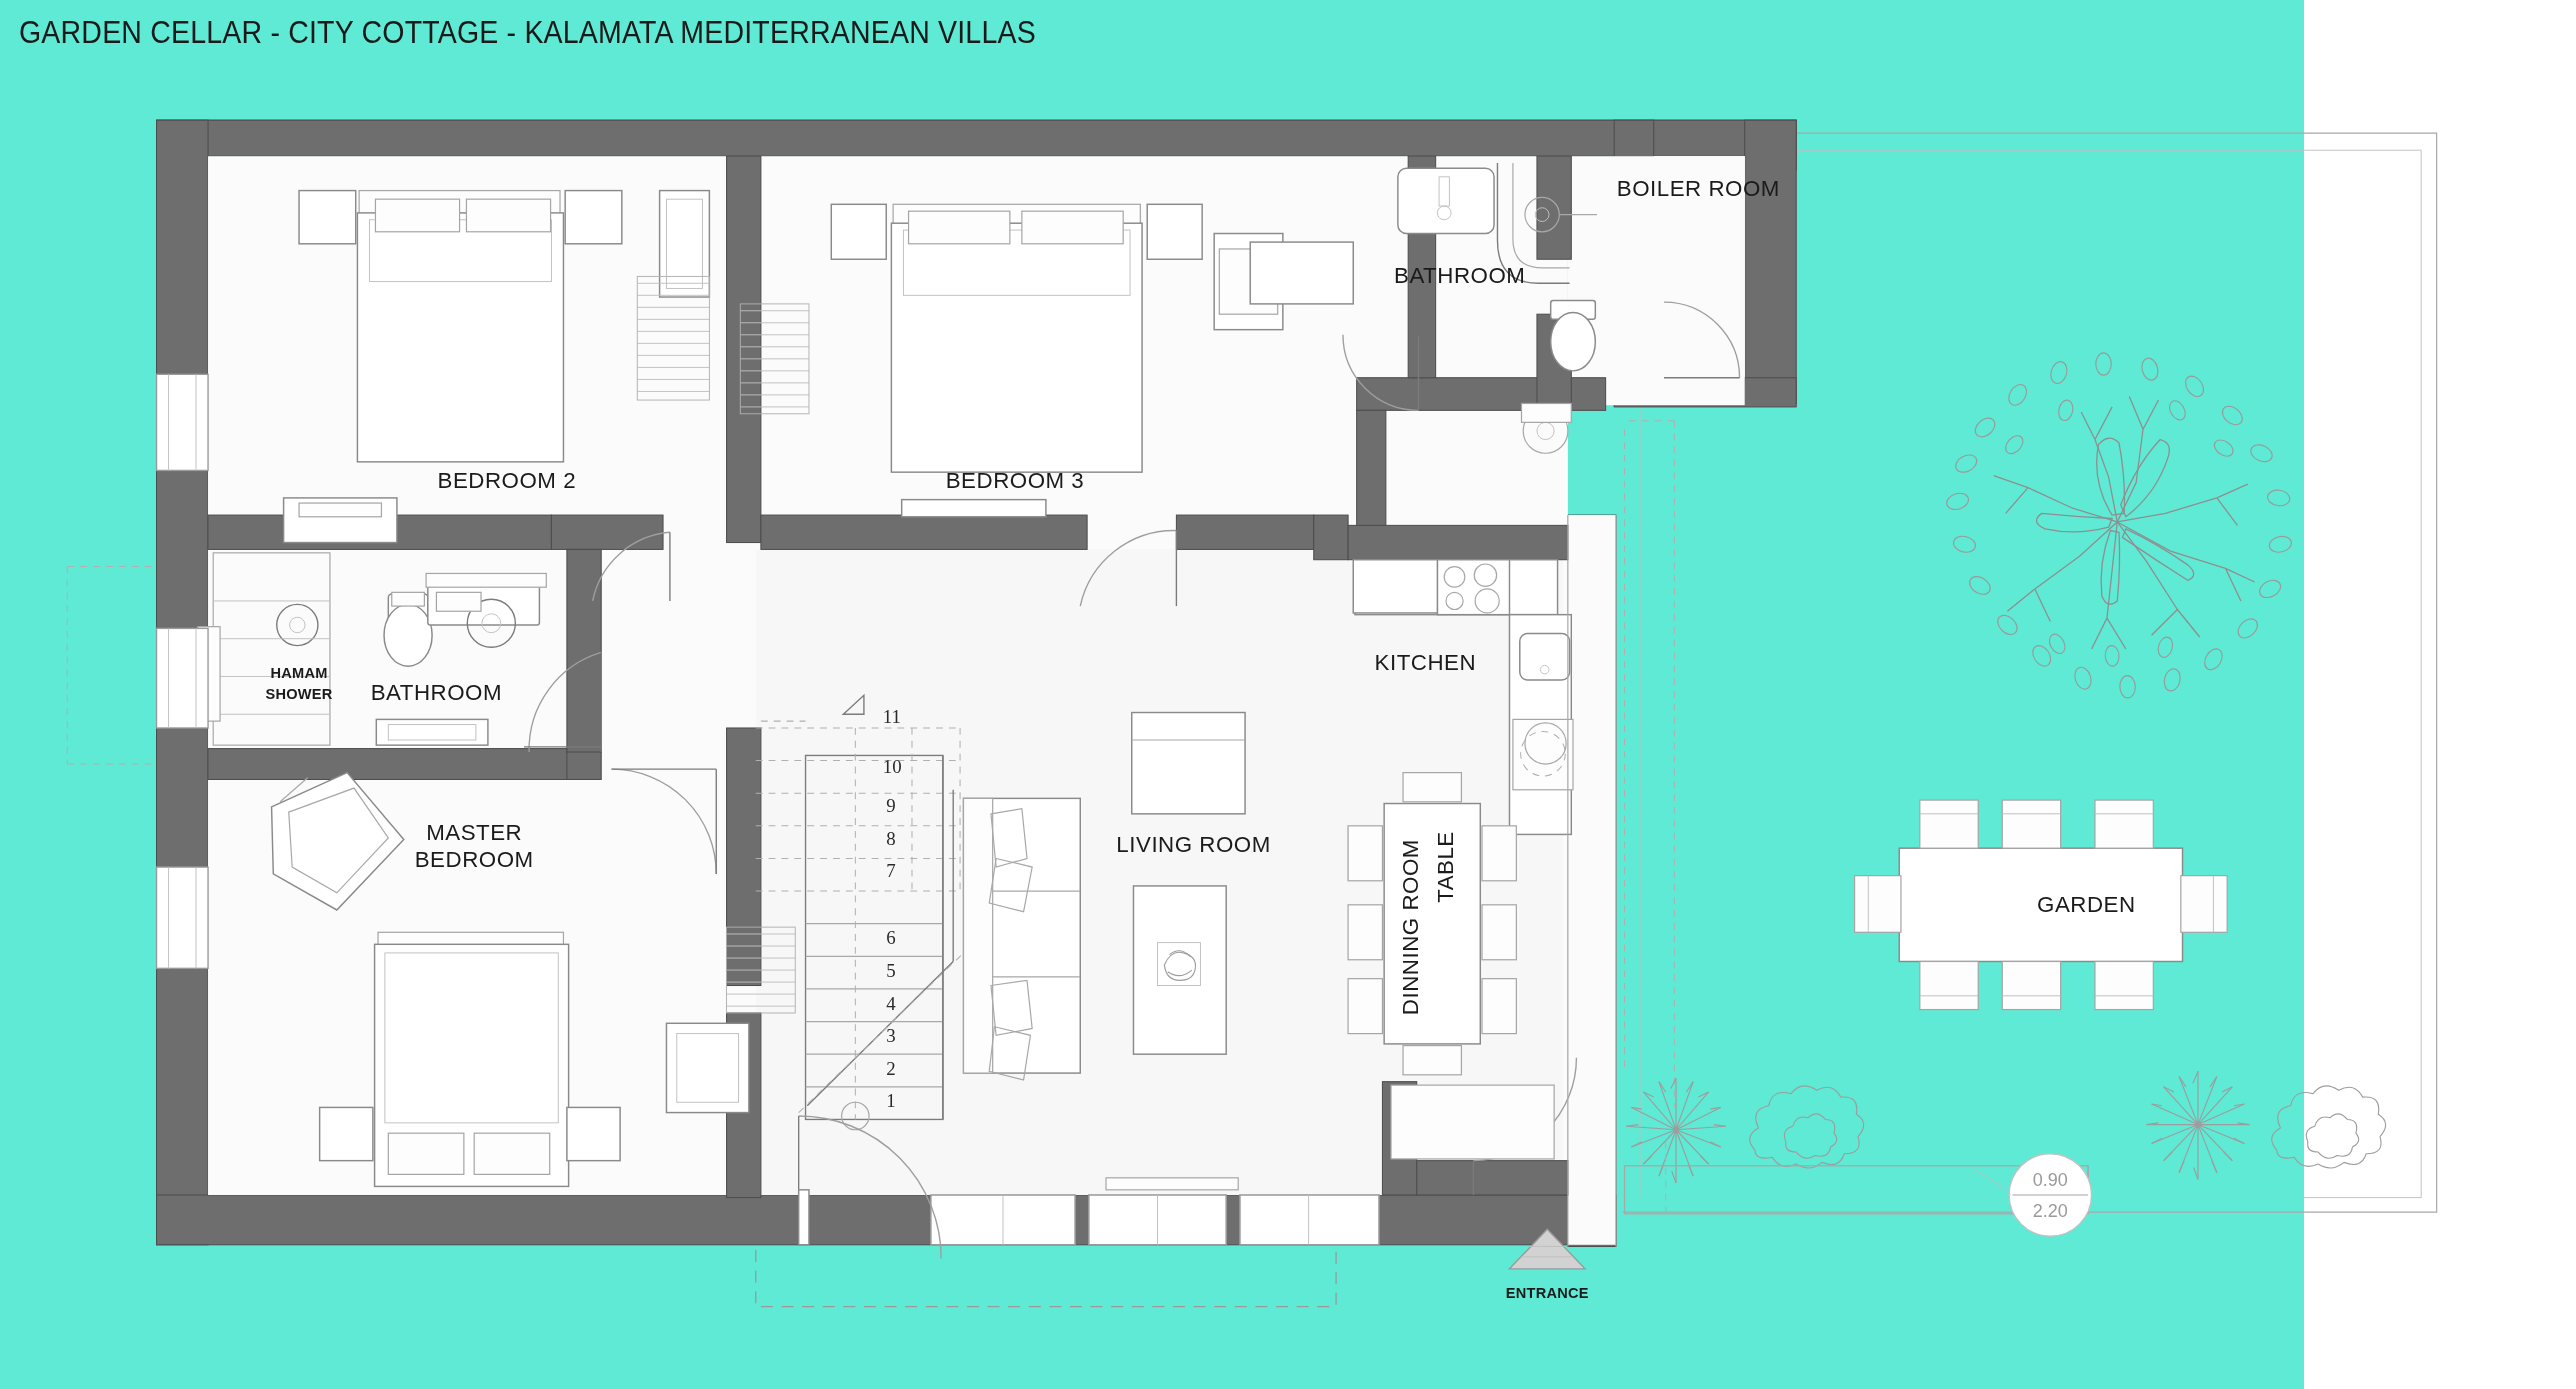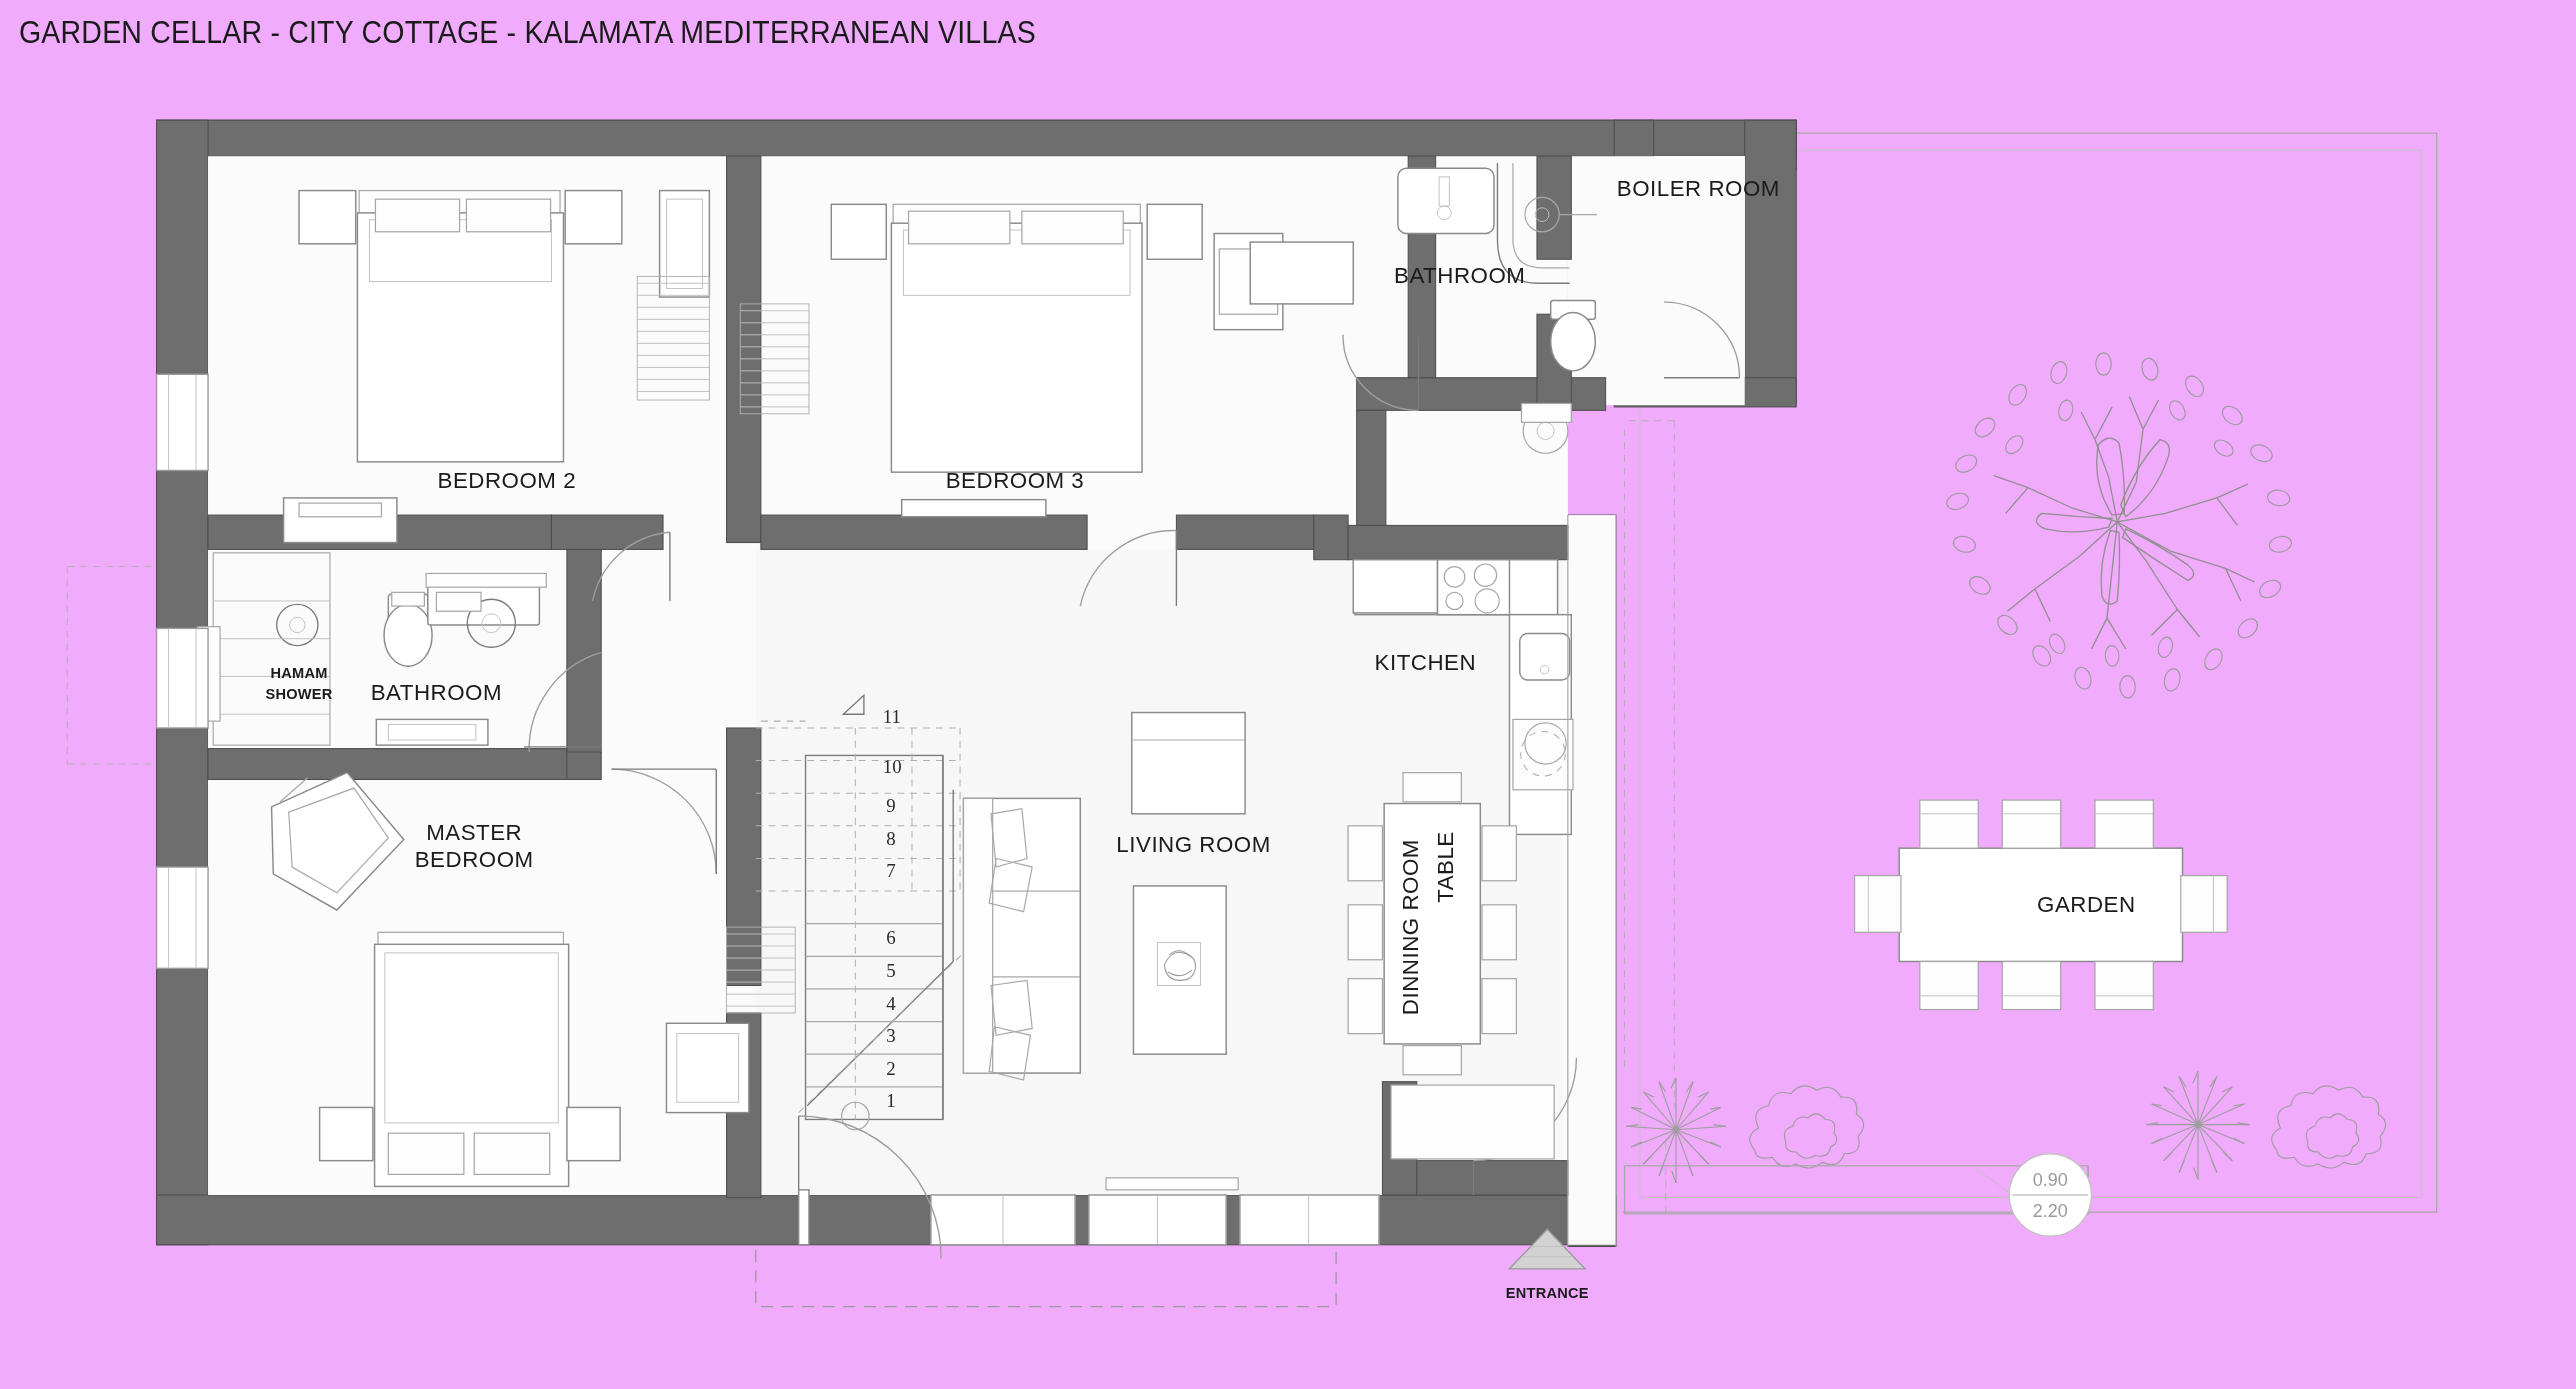--- a/index.html
+++ b/index.html
@@ -10,23 +10,23 @@
   }
   body {
     width: 2576px;
     height: 1389px;
     overflow: hidden;
     font-family: "Liberation Sans", sans-serif;
     position: relative;
   }
   #plan-root {
     position: relative;
-    width: 2576px;
+    width: 2304px;
     height: 1389px;
-    background: #f0abfc;
+    background: #5eead4;
   }
   #title-bar {
     position: absolute;
     left: 19px;
     top: 8.6px;
     width: 1717px;
     height: 48px;
     display: flex;
     align-items: center;
   }

